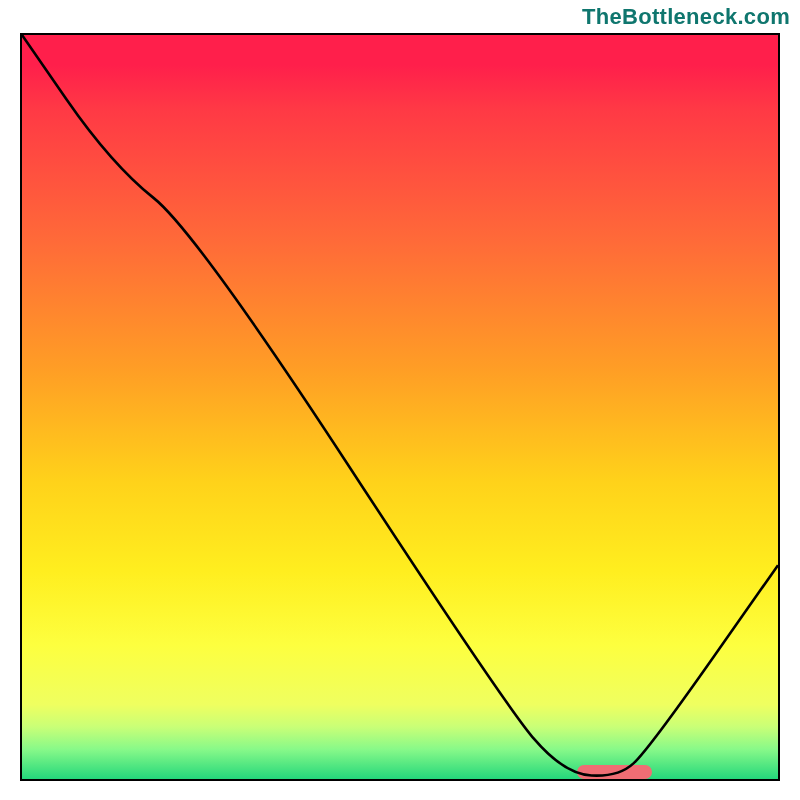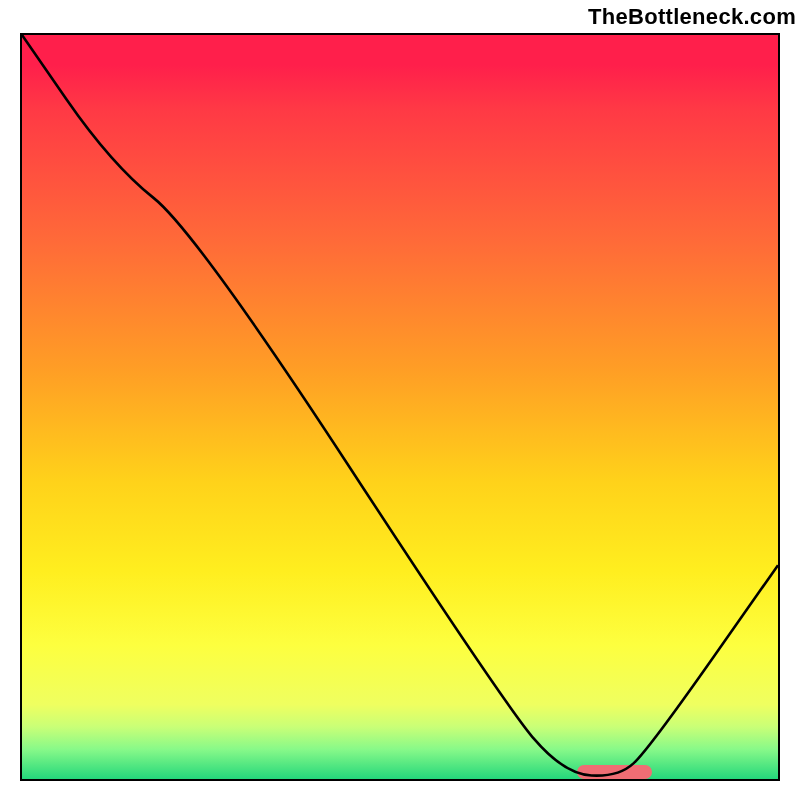--- a/index.html
+++ b/index.html
@@ -14,23 +14,23 @@
 
   .figure-wrap {
     position: relative;
     width: 800px;
     height: 800px;
   }
 
   .watermark {
     position: absolute;
     top: 4px;
-    right: 4px;
+    right: 10px;
     font-weight: bold;
-    color: #000000;
+    color: #0f766e;
     font-size: 22px;
     letter-spacing: 0.3px;
     user-select: none;
   }
 
   .plot-area {
     position: absolute;
     left: 20px;
     top: 33px;
     width: 760px;

